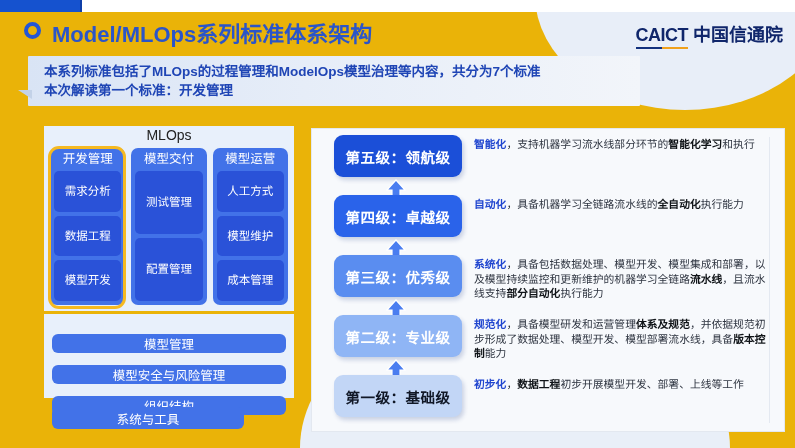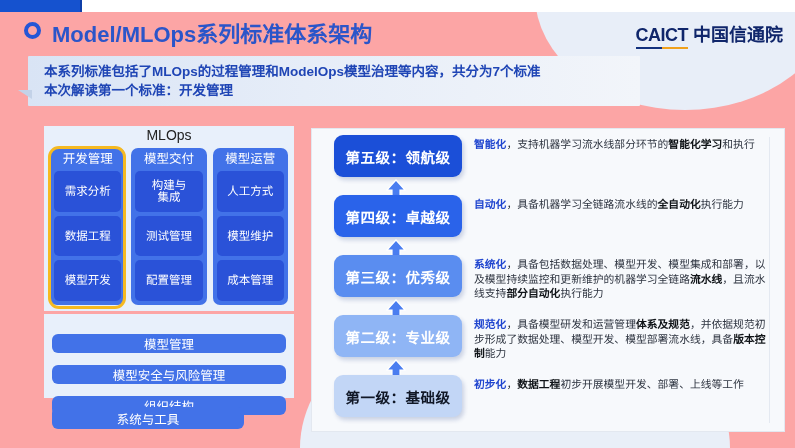--- a/index.html
+++ b/index.html
@@ -6,21 +6,21 @@
   html,body{margin:0;padding:0;}
   body{
     width:795px;height:448px;
     background:#ffffff;
     font-family:"Liberation Sans","DejaVu Sans",sans-serif;
     overflow:hidden;
     position:relative;
   }
   .slide{
     position:absolute;inset:0;
-    background:#fca5a5;
+    background:#eab308;
     overflow:hidden;
     padding-left:8px;
   }
   
   .arc-tr{
     position:absolute;right:-40px;top:-120px;
     width:300px;height:230px;
     border-radius:50%;
     background:#e8eef8;
     z-index:0;
@@ -239,22 +239,20 @@
             <div class="col-head">开发管理</div>
             <div class="col-items">
               <div class="chip">需求分析</div>
               <div class="chip">数据工程</div>
               <div class="chip">模型开发</div>
             </div>
           </div>
           <div class="col">
             <div class="col-head">模型交付</div>
             <div class="col-items">
-              <div class="chip two-line">构建与
-集成</div>
               <div class="chip">测试管理</div>
               <div class="chip">配置管理</div>
             </div>
           </div>
           <div class="col">
             <div class="col-head">模型运营</div>
             <div class="col-items">
               <div class="chip">人工方式</div>
               <div class="chip">模型维护</div>
               <div class="chip">成本管理</div>

